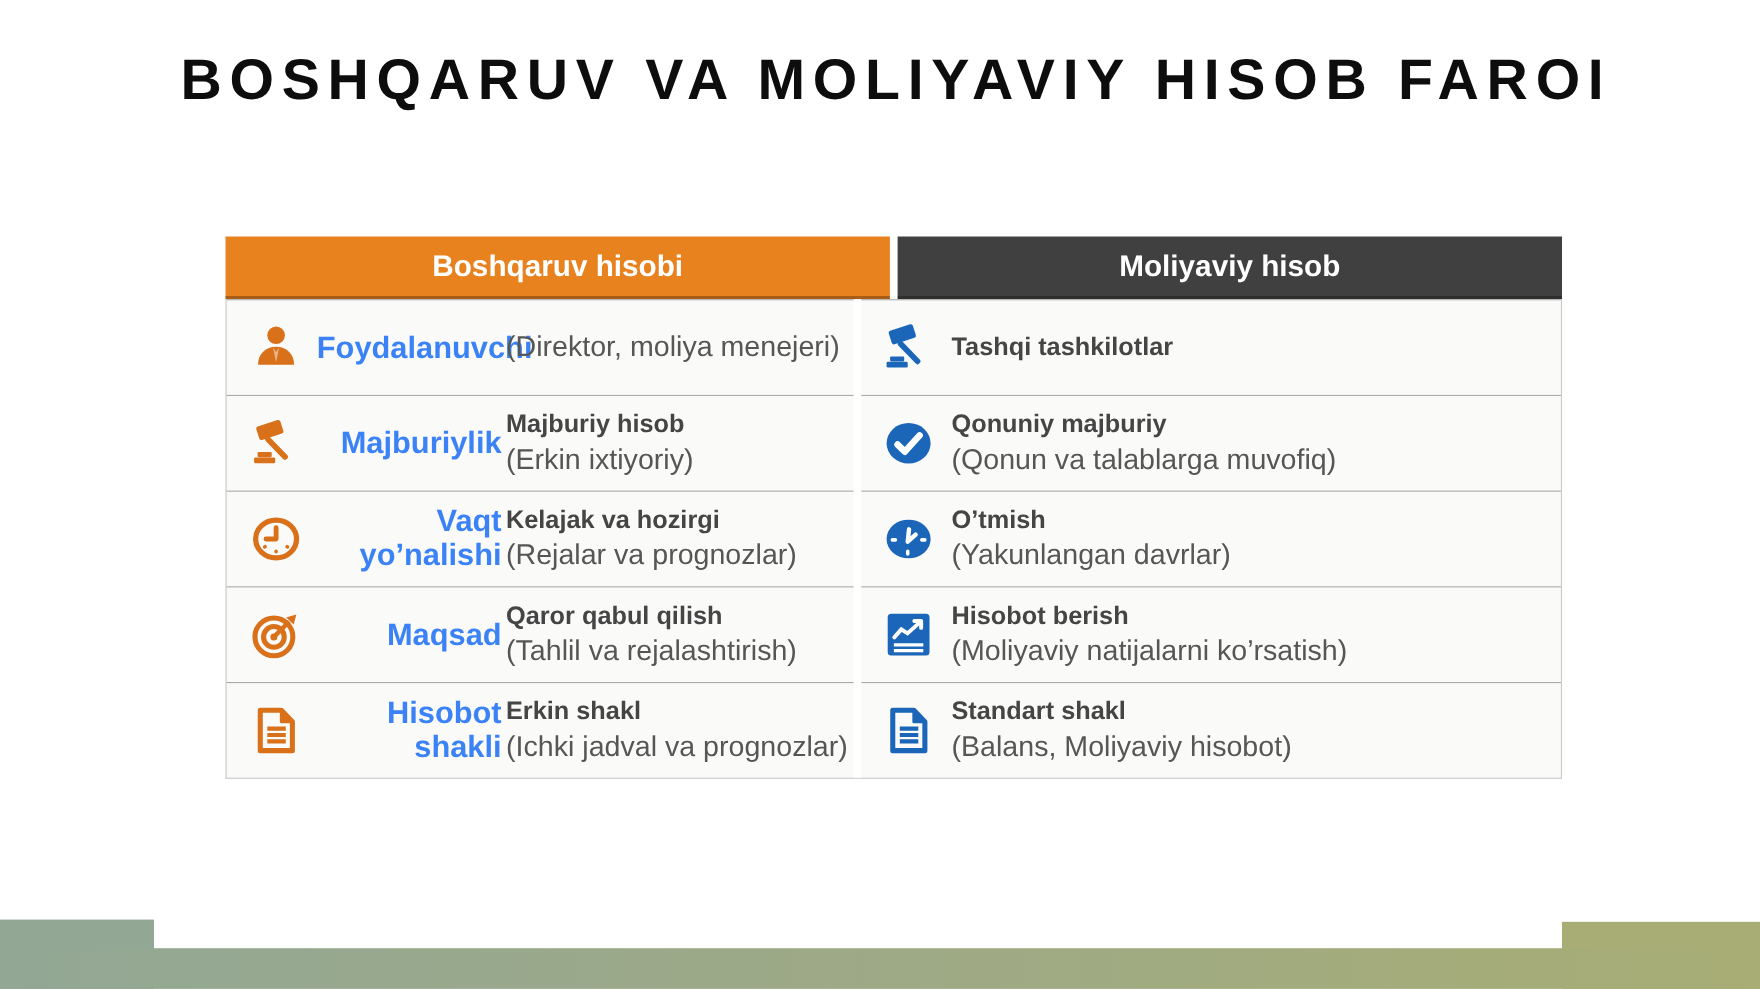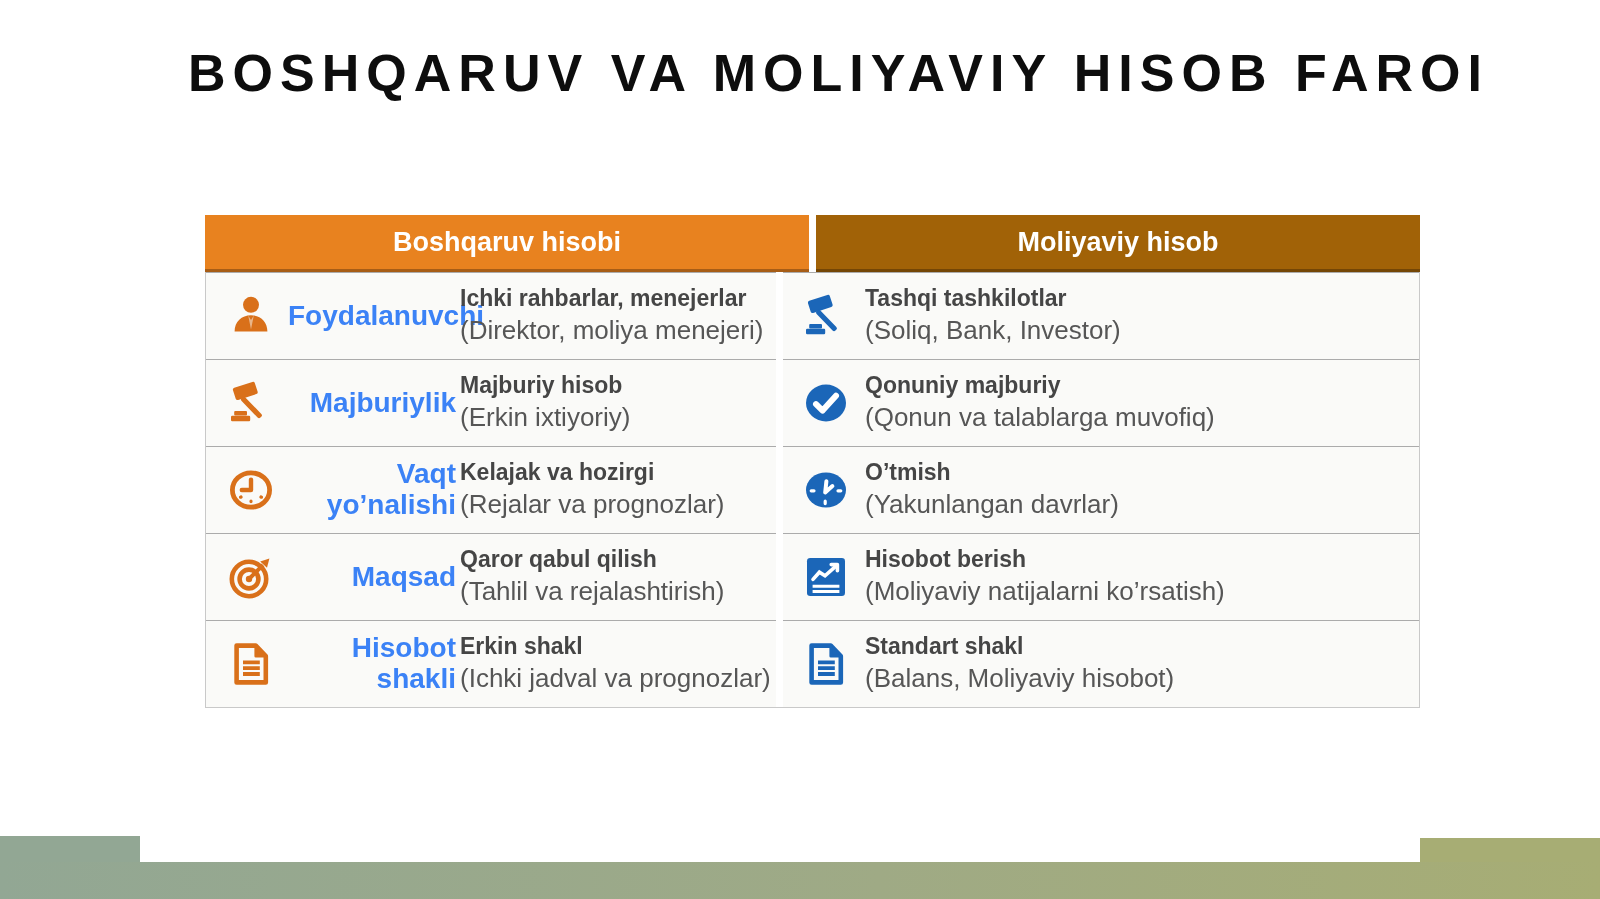--- a/index.html
+++ b/index.html
@@ -6,21 +6,21 @@
   .slide{
     position:relative;
     width:1600px;height:899px;
     background:#ffffff;
     overflow:hidden;
     font-family:"Liberation Sans", sans-serif;
   }
   
   .title{
     position:absolute;
-    left:188px;top:38px;
+    left:164px;top:38px;
     width:1340px;
     font-size:52px;
     font-weight:bold;
     letter-spacing:0.135em;
     line-height:1.38;
     color:#0d0d0d;
     text-transform:uppercase;
   }
   
   .table{
@@ -30,21 +30,21 @@
   }
   .thead{display:flex;gap:7px;}
   .th{
     flex:1;height:57px;
     display:flex;align-items:center;justify-content:center;
     color:#ffffff;font-weight:bold;font-size:27px;
     border-bottom:3px solid rgba(0,0,0,0.28);
     box-sizing:border-box;
   }
   .th-left{background:#E8821F;}
-  .th-right{background:#a16207;}
+  .th-right{background:#404040;}
   .tbody{
     position:relative;
     background:#FAFAF8;
     border:1px solid #c9c9c9;border-top:none;
   }
   .col-gap{
     position:absolute;top:0;bottom:0;left:570px;width:7px;
     background:#ffffff;
   }
   .row{display:flex;height:86px;border-top:1px solid #ababab;}
@@ -103,36 +103,34 @@
         <div class="cell cell-left">
           <span class="icon icon-orange">
             <svg viewBox="0 0 24 24" fill="currentColor">
               <circle cx="12" cy="6.4" r="4"></circle>
               <path d="M12 11.6c-4.7 0-8.2 3.2-8.2 8.2h16.4c0-5-3.5-8.2-8.2-8.2z"></path>
               <path d="M10.6 11.8l1.4 2.2 1.4-2.2-1.4 7z" fill="#FAFAF8" opacity="0.5"></path>
             </svg>
           </span>
           <span class="category">Foydalanuvchi</span>
           <span class="desc">
-            <div class="desc-title">Ichki rahbarlar, menejerlar</div>
             <div class="desc-sub">(Direktor, moliya menejeri)</div>
           </span>
         </div>
         <div class="cell cell-right">
           <span class="icon icon-blue">
             <svg viewBox="0 0 24 24" fill="currentColor">
               <rect x="3.4" y="2.8" width="11.5" height="6.4" rx="1" transform="rotate(-18 9 6)"></rect>
               <rect x="10.9" y="7.5" width="2.6" height="13.5" rx="1" transform="rotate(-44 12.2 14.2)"></rect>
               <rect x="2" y="18.4" width="9.6" height="2.7" rx="0.6"></rect>
               <rect x="3.6" y="16" width="6.4" height="2.3" rx="0.5"></rect>
             </svg>
           </span>
           <span class="desc">
             <div class="desc-title">Tashqi tashkilotlar</div>
-            <div class="desc-sub">(Soliq, Bank, Investor)</div>
           </span>
         </div>
       </div>
 
       <div class="row">
         <div class="cell cell-left">
           <span class="icon icon-orange">
             <svg viewBox="0 0 24 24" fill="currentColor">
               <rect x="3.4" y="2.8" width="11.5" height="6.4" rx="1" transform="rotate(-18 9 6)"></rect>
               <rect x="10.9" y="7.5" width="2.6" height="13.5" rx="1" transform="rotate(-44 12.2 14.2)"></rect>

